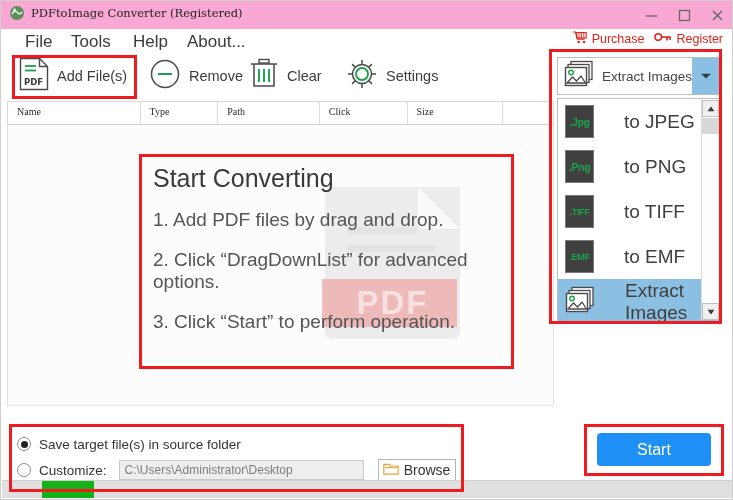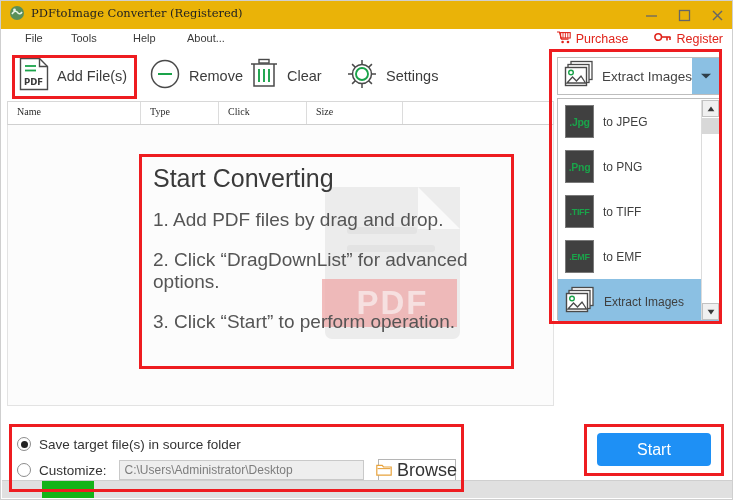--- a/index.html
+++ b/index.html
@@ -6,34 +6,34 @@
   body{
     width:733px;height:500px;overflow:hidden;
     background:#ffffff;
     font-family:"Liberation Sans", sans-serif;
     -webkit-font-smoothing:antialiased;
   }
   .app{position:relative;width:733px;height:500px;box-sizing:border-box;
        border:1px solid #cfcfcf;background:#fff;overflow:hidden;}
 
   
-  .titlebar{position:absolute;left:0;top:0;width:733px;height:28px;background:#eab308;}
+  .titlebar{position:absolute;left:0;top:0;width:733px;height:28px;background:#f9a8d4;}
   .title-left{position:absolute;left:8px;top:4px;display:flex;align-items:center;gap:6px;}
   .app-icon{width:16px;height:16px;position:relative;}
   .title-text{font-family:"DejaVu Serif", serif;font-size:11.5px;color:#222;letter-spacing:0px;}
   .winbtns{position:absolute;right:0;top:0;height:28px;display:flex;}
   .winbtn{width:33px;height:28px;display:flex;align-items:center;justify-content:center;}
   .winbtn svg{display:block;}
 
   
   .menubar{position:absolute;left:0;top:28px;width:733px;height:24px;}
-  .menu-item{position:absolute;top:1px;font-size:11px;color:#3a3a3a;padding:2px 4px;}
+  .menu-item{position:absolute;top:1px;font-size:17px;color:#3a3a3a;padding:2px 4px;}
   .m-file{left:20px;} .m-tools{left:66px;} .m-help{left:128px;} .m-about{left:182px;}
 
-  .purchase-wrap{position:absolute;right:9px;top:29px;display:flex;align-items:center;gap:20px;}
+  .purchase-wrap{position:absolute;right:9px;top:29px;display:flex;align-items:center;gap:4px;}
   .plink{display:flex;align-items:center;gap:4px;color:#e0241b;font-size:12.5px;}
   .plink .lbl{color:#e0241b;}
 
   
   .toolbar{position:absolute;left:0;top:52px;width:733px;height:46px;background:#fff;}
   .tb-item{position:absolute;top:4px;height:38px;display:flex;align-items:center;gap:8px;}
   .tb-label{font-size:14.5px;color:#3c3c3c;}
   .tb-add{left:18px;} .tb-remove{left:148px;} .tb-clear{left:248px;} .tb-settings{left:345px;}
 
   
@@ -67,21 +67,21 @@
   .combo{position:absolute;left:556px;top:56px;width:164px;height:38px;
          border:1px solid #bdbdbd;background:#fff;box-sizing:border-box;display:flex;align-items:center;}
   .combo-label{font-size:13.5px;color:#444;margin-left:8px;}
   .combo-arrow{position:absolute;right:0;top:0;width:28px;height:36px;background:#8bc0e3;
                display:flex;align-items:center;justify-content:center;}
 
   .droplist{position:absolute;left:556px;top:97px;width:164px;height:222px;
             background:#fff;border:1px solid #bdbdbd;box-sizing:border-box;}
   .drop-item{height:45px;display:flex;align-items:center;gap:9px;padding-left:7px;box-sizing:border-box;}
   .drop-item.sel{background:#8bc0e3;}
-  .drop-label{font-size:12px;color:#3f3f3f;}
+  .drop-label{font-size:19px;color:#3f3f3f;margin-left:21px;}
   .ext-badge{width:27px;height:31px;border:1px solid #7a7a7a;background:#404040;position:relative;
              display:flex;align-items:center;justify-content:center;}
   .ext-badge span{font-size:10.5px;font-weight:bold;color:#1aa34a;letter-spacing:-.3px;}
   .ext-badge.tiny span{font-size:9px;}
 
   .dropscroll{position:absolute;right:1px;top:1px;width:17px;height:220px;background:#fff;border-left:1px solid #dcdcdc;}
   .sb-btn{width:17px;height:17px;border:1px solid #c2c2c2;background:#f0f0f0;box-sizing:border-box;
           display:flex;align-items:center;justify-content:center;}
   .sb-thumb{position:absolute;left:0;top:18px;width:17px;height:16px;background:#d8d8d8;}
   .sb-down{position:absolute;left:0;bottom:0;}
@@ -89,21 +89,21 @@
   
   .saveopts{position:absolute;left:16px;top:430px;width:440px;height:56px;}
   .radio-row{display:flex;align-items:center;gap:8px;height:26px;}
   .radio{width:14px;height:14px;border-radius:50%;border:1px solid #8d8d8d;background:#fff;
          display:flex;align-items:center;justify-content:center;box-sizing:border-box;flex:none;}
   .radio .dot{width:7px;height:7px;border-radius:50%;background:#222;}
   .radio-lbl{font-size:13.5px;color:#333;}
   .path-field{width:245px;height:20px;background:#eeeeee;border:1px solid #c9c9c9;box-sizing:border-box;
               font-size:12px;color:#7d7d7d;padding:2px 0 0 5px;margin-left:4px;white-space:nowrap;overflow:hidden;}
   .browse-btn{margin-left:6px;width:78px;height:22px;border:1px solid #b5b5b5;background:#fff;box-sizing:border-box;
-              display:flex;align-items:center;justify-content:center;gap:5px;font-size:18px;color:#333;}
+              display:flex;align-items:center;justify-content:center;gap:5px;font-size:14px;color:#333;}
 
   
   .start-btn{position:absolute;left:596px;top:432px;width:114px;height:33px;background:#1e90f5;
              border-radius:4px;color:#fff;font-size:16px;display:flex;align-items:center;justify-content:center;}
 
   
   .statusbar{position:absolute;left:1px;bottom:1px;width:731px;height:17px;background:#e0e0e0;border-top:1px solid #cfcfcf;}
   .progress-seg{position:absolute;left:40px;top:0;width:52px;height:17px;background:#13b318;}
 
   
@@ -241,20 +241,21 @@
           <circle cx="16" cy="16" r="6" fill="#fff" stroke="#1aa34a" stroke-width="1.9"></circle>
         </svg>
       </span>
       <span class="tb-label">Settings</span>
     </div>
   </div>
 
   <div class="listhdr">
     <div class="col" style="width:133px;">Name</div>
     <div class="col" style="width:78px;">Type</div>
+    <div class="col" style="width:102px;">Path</div>
     <div class="col" style="width:88px;">Click</div>
     <div class="col" style="width:96px;">Size</div>
     <div class="col" style="width:50px;">Stat</div>
   </div>
   <div class="listbody"></div>
 
   <div class="doc-wm">
     <div class="doc-shape"></div>
     <div class="doc-fold"></div>
     <div class="doc-bar" style="left:22px;top:40px;width:70px;"></div>

